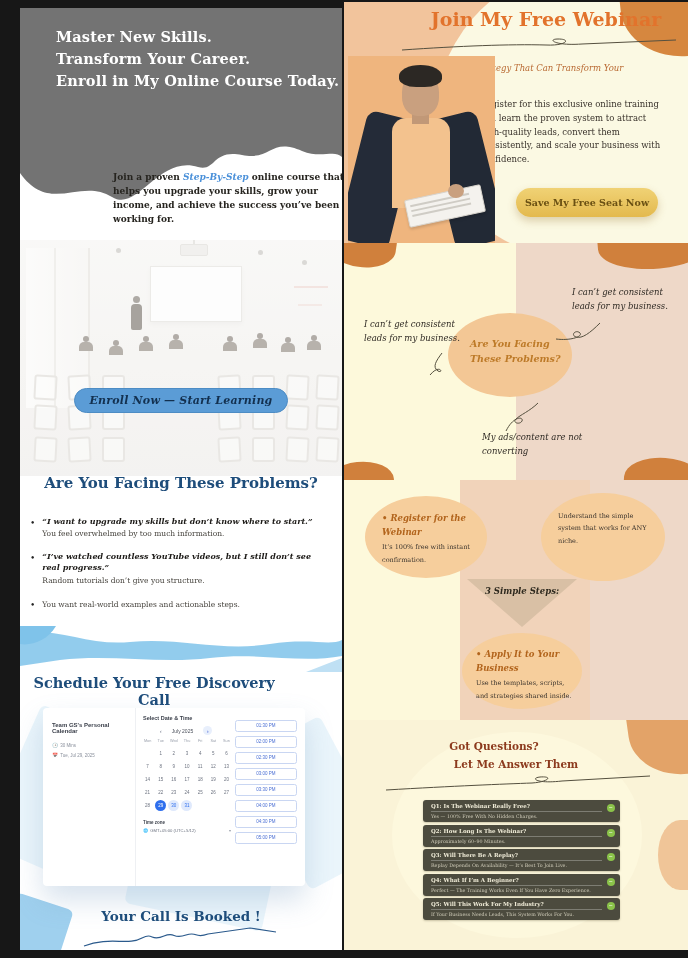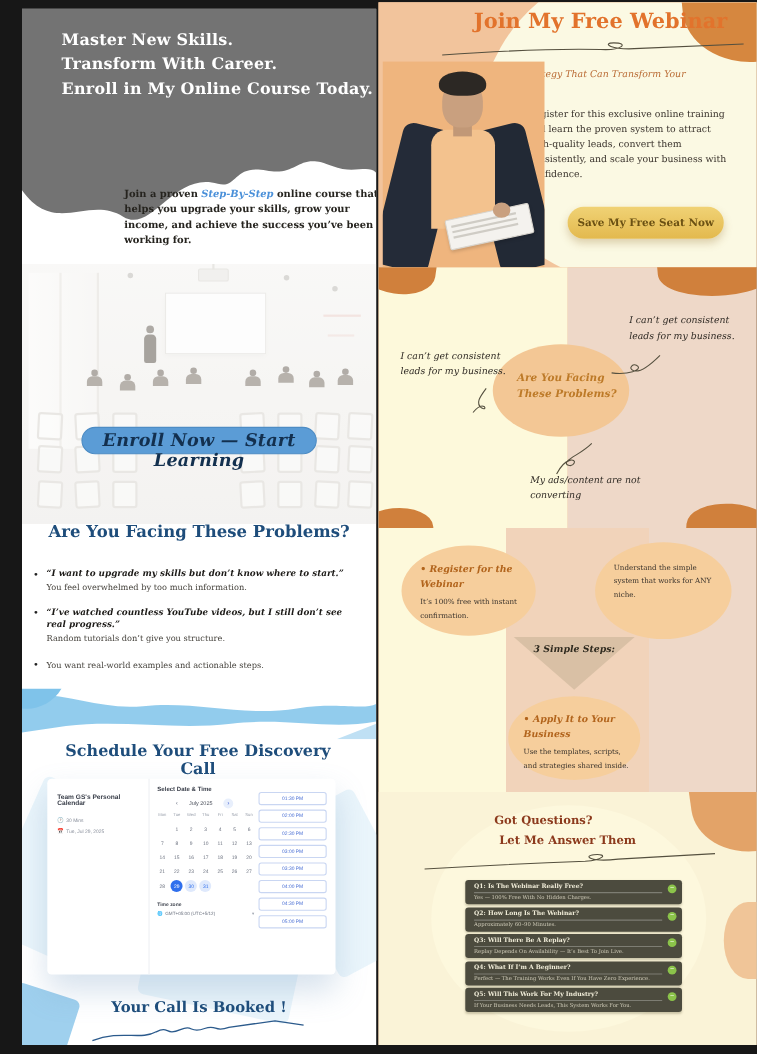--- a/index.html
+++ b/index.html
@@ -36,33 +36,33 @@
   .presenter .body{width:11px;height:26px;border-radius:4px 4px 2px 2px;background:#575046;margin:1px auto 0;}
   .person{position:absolute;width:16px;height:16px;}
   .person .head{width:6px;height:6px;border-radius:50%;background:#6a6157;margin:0 auto;}
   .person .body{width:14px;height:9px;border-radius:5px 5px 0 0;background:#756c61;margin:0 auto;}
   .chair{position:absolute;width:19px;height:21px;border:2px solid #d5d2cb;border-radius:3px;
     background:rgba(251,251,250,.55);}
   .cr-fade{position:absolute;inset:0;background:rgba(255,255,255,.48);}
   .enroll-btn{position:absolute;left:54px;top:148px;width:214px;height:25px;z-index:5;
     background:#5b9cd6;border:1px solid #4d8cc4;border-radius:13px;cursor:pointer;
     font-family:"DejaVu Serif",serif;font-weight:bold;font-style:italic;
-    font-size:16px;color:#13304f;letter-spacing:.2px;}
+    font-size:11px;color:#13304f;letter-spacing:.2px;}
   
   .lp-problems-h{position:absolute;left:0;top:466px;width:322px;margin:0;text-align:center;
     font-size:15px;font-weight:bold;color:#1e4d7b;}
   .lp-problems{position:absolute;left:10px;top:508px;width:300px;}
   .problem-item{display:flex;margin-bottom:13px;}
   .p-bullet{font-size:9px;color:#222;margin:2px 7px 0 0;}
   .p-quote{font-size:8px;font-weight:bold;font-style:italic;color:#1c1a17;line-height:1.4;}
   .p-sub{font-size:7.5px;color:#47443e;margin-top:2px;font-family:"DejaVu Serif",serif;}
   
   .lp-waveband{position:absolute;left:0;top:618px;width:322px;height:46px;}
   .lp-schedule-h{position:absolute;left:0;top:666px;width:268px;margin:0;text-align:center;
-    font-size:14.5px;font-weight:bold;color:#1e4d7b;z-index:4;padding-left:26px;}
+    font-size:14.5px;font-weight:bold;color:#1e4d7b;z-index:4;}
   .lp-streak{position:absolute;background:#e3f1fa;opacity:.75;border-radius:6px;}
   .cal-card{position:absolute;left:23px;top:700px;width:262px;height:178px;background:#ffffff;
     border-radius:4px;box-shadow:0 14px 28px rgba(110,150,190,.28);z-index:4;
     font-family:"Liberation Sans",sans-serif;}
   .cal-left{position:absolute;left:0;top:0;width:92px;height:100%;border-right:1px solid #eef0f3;}
   .cal-owner{position:absolute;left:9px;top:14px;width:78px;font-size:6px;font-weight:bold;color:#3a3f4a;}
   .cal-meta{position:absolute;left:9px;display:flex;align-items:center;font-size:4.5px;color:#8a909c;}
   .cal-meta .ico{font-size:5px;margin-right:2px;color:#9aa0ac;}
   .cal-mid{position:absolute;left:92px;top:0;width:100px;height:100%;}
   .cal-select-label{position:absolute;left:8px;top:7px;font-size:5.5px;font-weight:bold;color:#3a3f4a;}
@@ -187,21 +187,21 @@
 
 <div class="page page-left">
 
   <div class="lp-hero">
     <svg width="322" height="125" viewBox="0 0 322 125">
       <path d="M0,58 C30,100 60,62 92,82 C118,98 138,40 178,52 C196,57 192,34 222,40 C252,46 250,22 282,36 C302,44 314,34 322,42 L322,125 L0,125 Z" fill="#ffffff"></path>
       <path d="M150,92 C170,78 200,86 214,96 C230,106 258,96 268,108 L268,125 L150,125 Z" fill="#7fc3ea" opacity="0.0"></path>
     </svg>
     <div class="lp-title">
       <div>Master New Skills.</div>
-      <div>Transform With Career.</div>
+      <div>Transform Your Career.</div>
       <div>Enroll in My Online Course Today.</div>
     </div>
   </div>
 
   <p class="lp-intro"><span>Join a proven </span><em class="sbs">Step-By-Step</em><span> online course that helps you upgrade your skills,  grow your income, and achieve the success you’ve been working for.</span></p>
 
   <div class="classroom" id="classroom">
     <div class="cr-window"></div>
     <div class="cr-screen"></div>
     <div class="cr-projector"></div>

